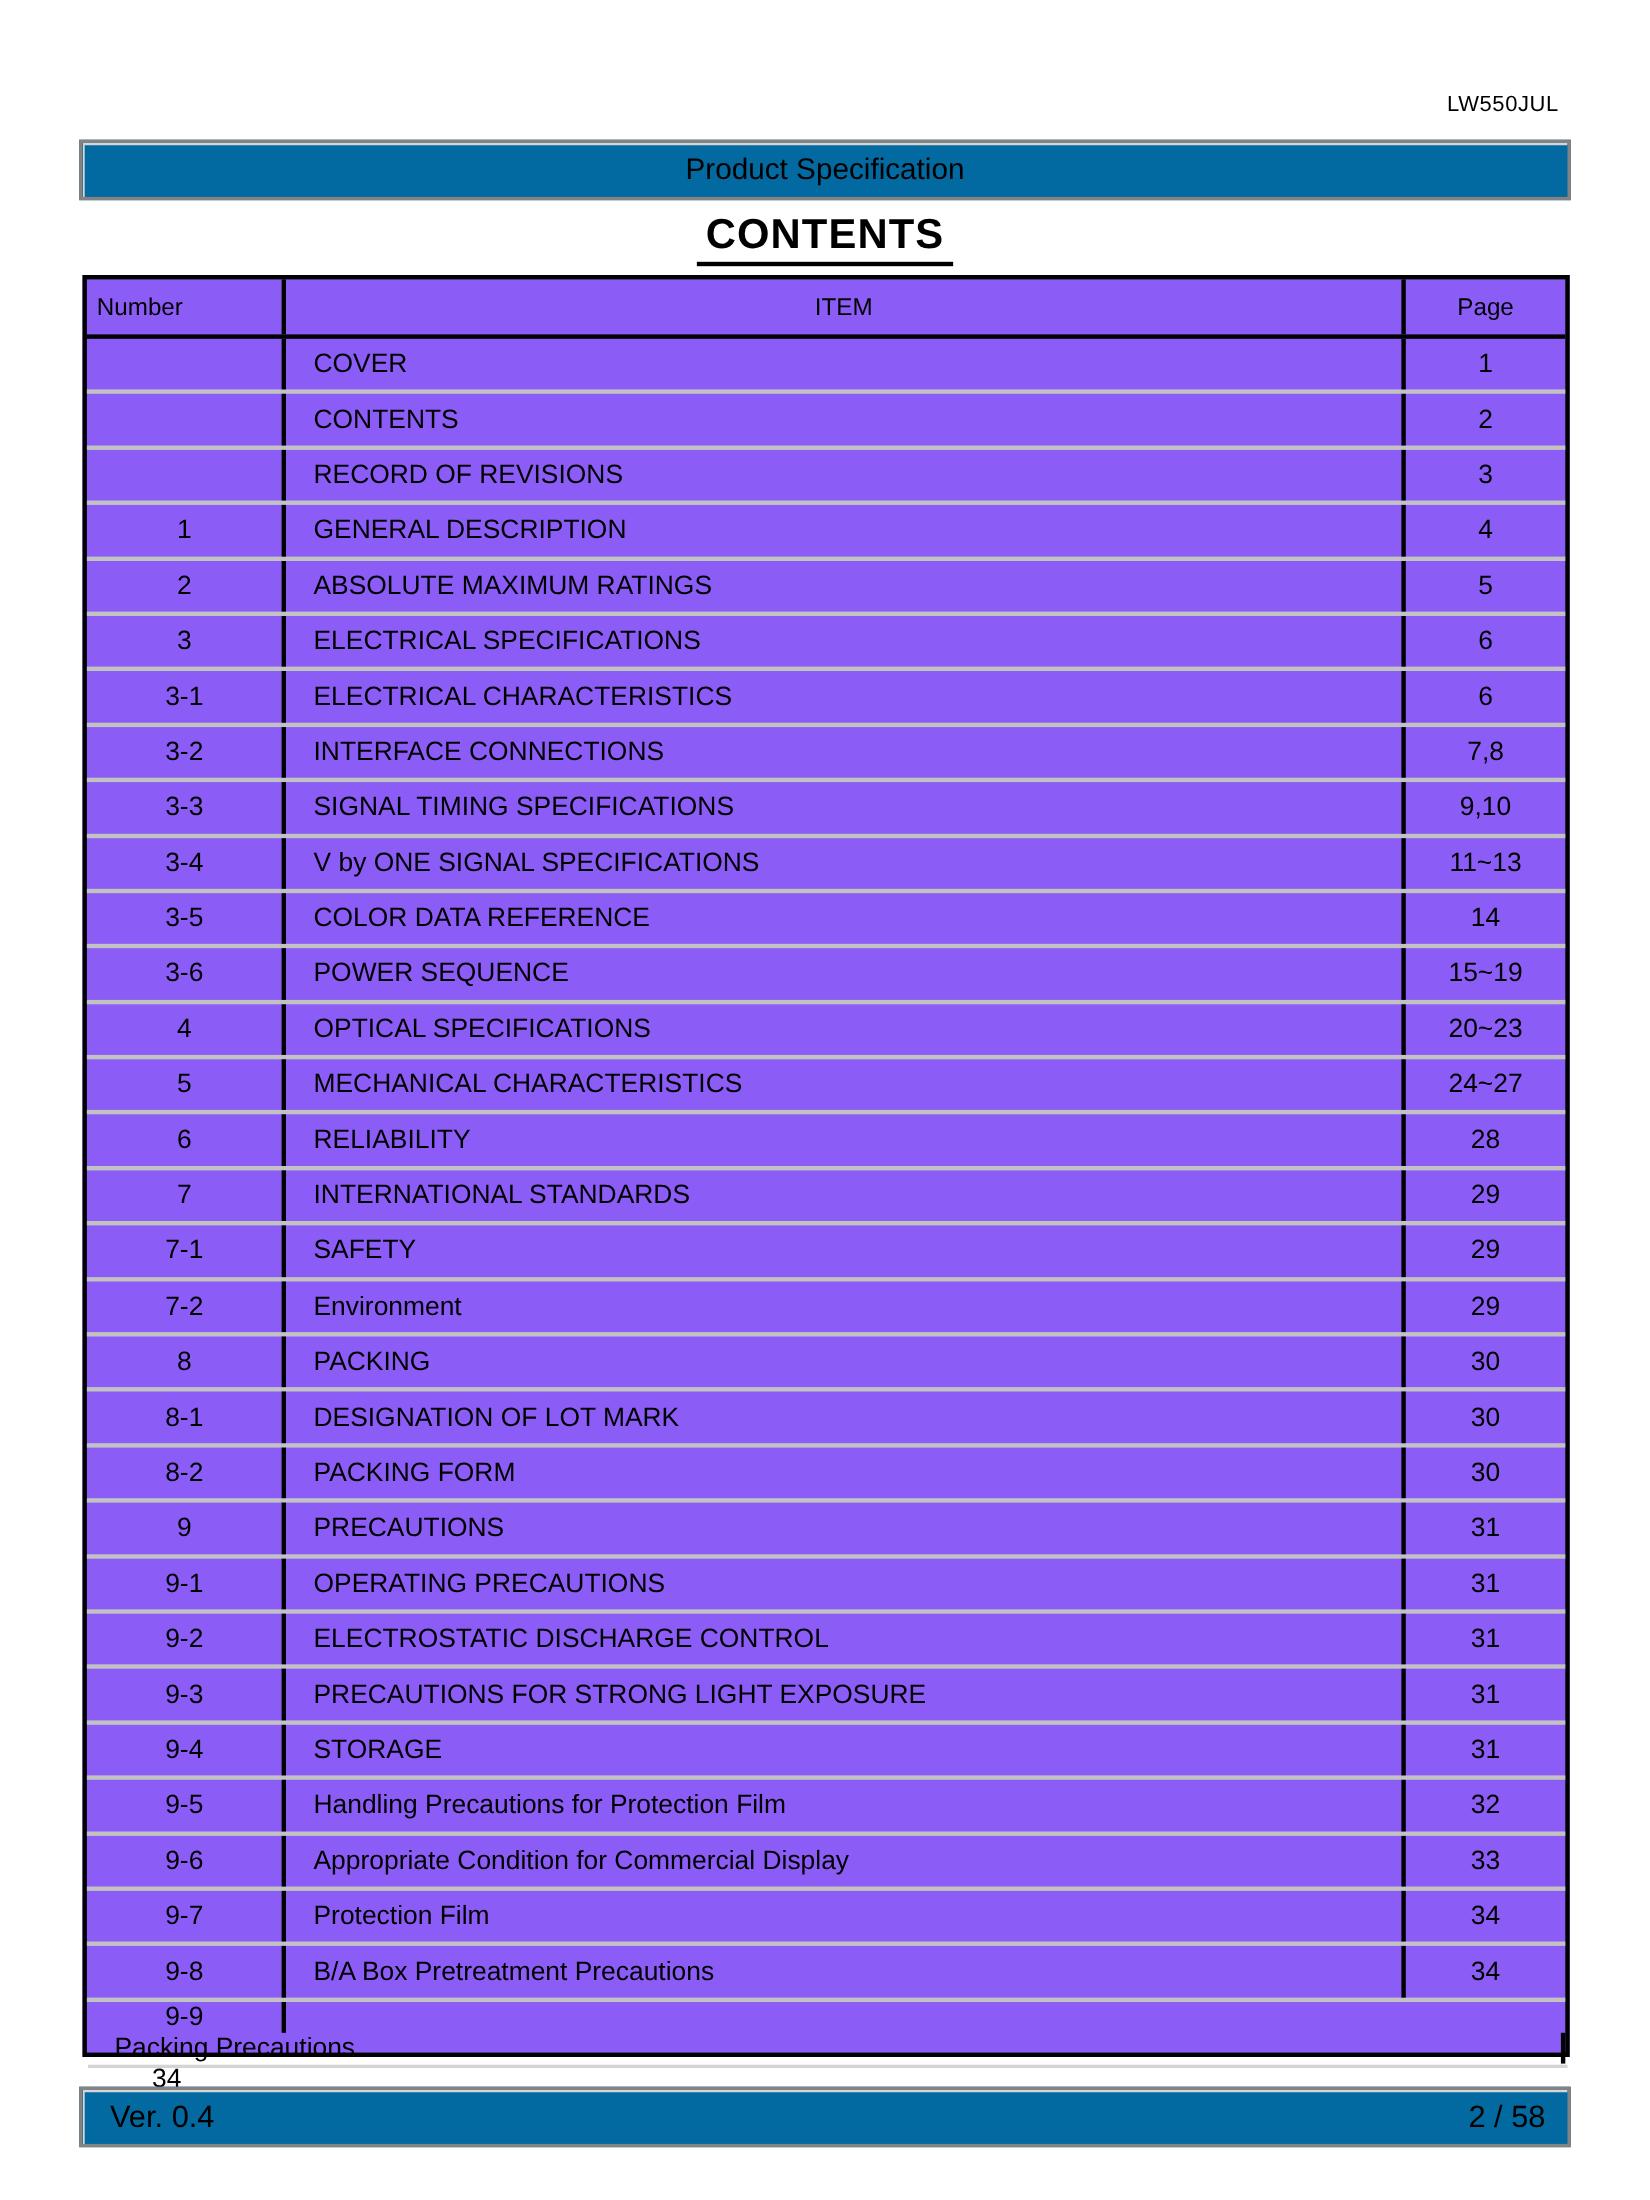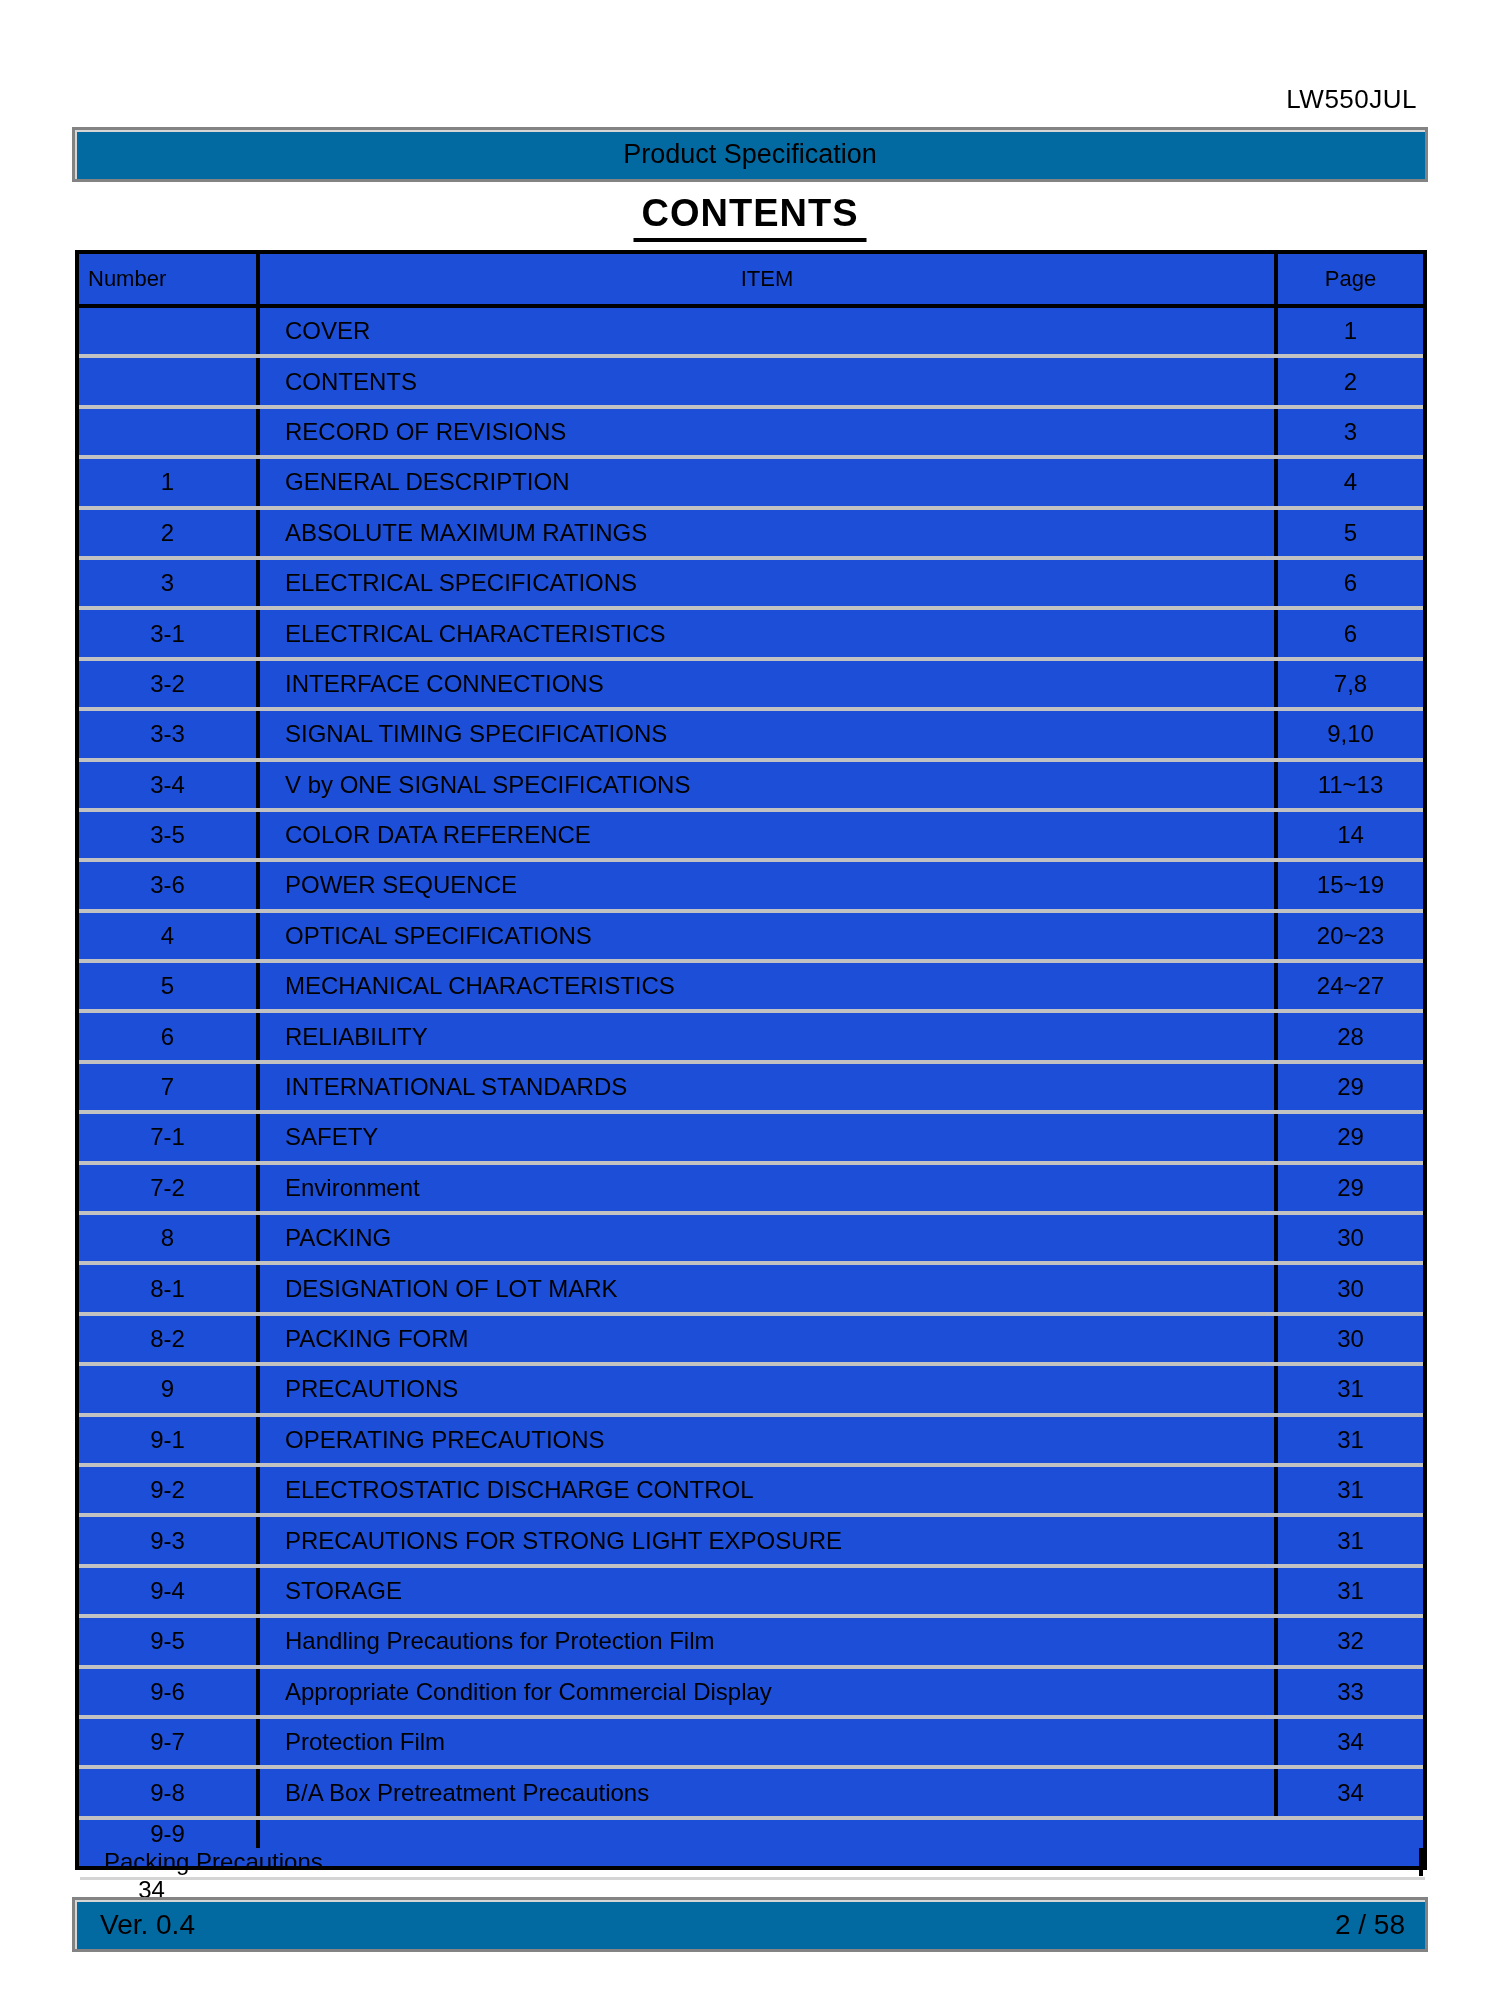--- a/index.html
+++ b/index.html
@@ -2,38 +2,38 @@
 <html><head>
 <meta charset="utf-8">
 <style>
   html,body{margin:0;padding:0;}
   body{
     width:1500px;height:2000px;position:relative;background:#ffffff;
     font-family:"Liberation Sans", sans-serif;color:#000;
     -webkit-font-smoothing:antialiased;
   }
   .model{
-    position:absolute;top:84px;right:83px;font-size:26px;letter-spacing:0.5px;
+    position:absolute;top:84px;right:83px;font-size:20px;letter-spacing:0.5px;
   }
   .graybar{
     position:absolute;left:72px;width:1356px;height:55px;box-sizing:border-box;
     background:#0369a1;border:3px solid #838383;
     box-shadow:inset 0 2px 0 #d6d6d6, inset 2px 0 0 #d6d6d6;
     display:flex;align-items:center;
   }
   .specbar{top:127px;justify-content:center;font-size:27px;}
   .title{
     position:absolute;top:192px;left:50%;transform:translateX(-50%);
     font-size:38px;font-weight:bold;letter-spacing:1px;
     border-bottom:4px solid #000;padding:0 8px 3px 8px;
   }
   .toc{
     position:absolute;left:75px;top:250px;width:1352px;height:1620px;
     box-sizing:border-box;border:4px solid #000;
-    display:flex;flex-direction:column;background:#1d4ed8;
+    display:flex;flex-direction:column;background:#8b5cf6;
   }
   .tr{display:flex;flex:1;border-bottom:4px solid #c2c2c2;min-height:0;}
   .tr:last-child{border-bottom:none;flex-direction:column;}
   .tr.head{flex:none;height:50px;border-bottom:4px solid #000;font-size:22px;}
   .td{display:flex;align-items:center;box-sizing:border-box;font-size:24px;}
   .td.num{width:181px;flex:none;justify-content:center;border-right:4px solid #000;}
   .td.item{flex:1;justify-content:flex-start;padding-left:25px;border-right:4px solid #000;}
   .td.page{width:145px;flex:none;justify-content:center;}
   .tr.head .td{font-size:22px;}
   .tr.head .num{justify-content:flex-start;padding-left:9px;}

